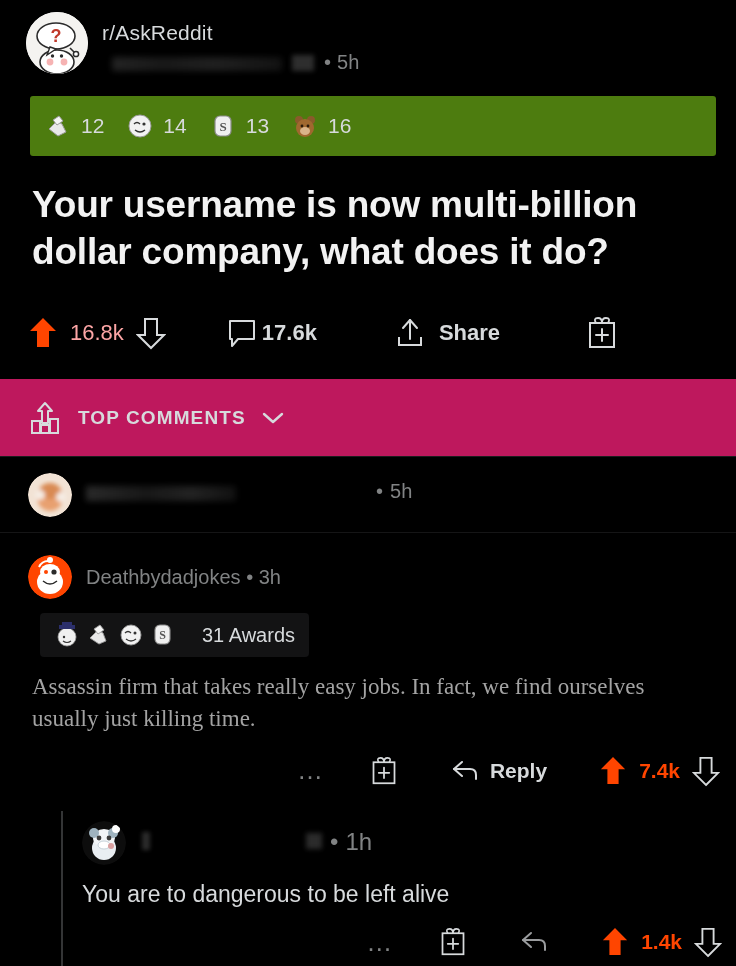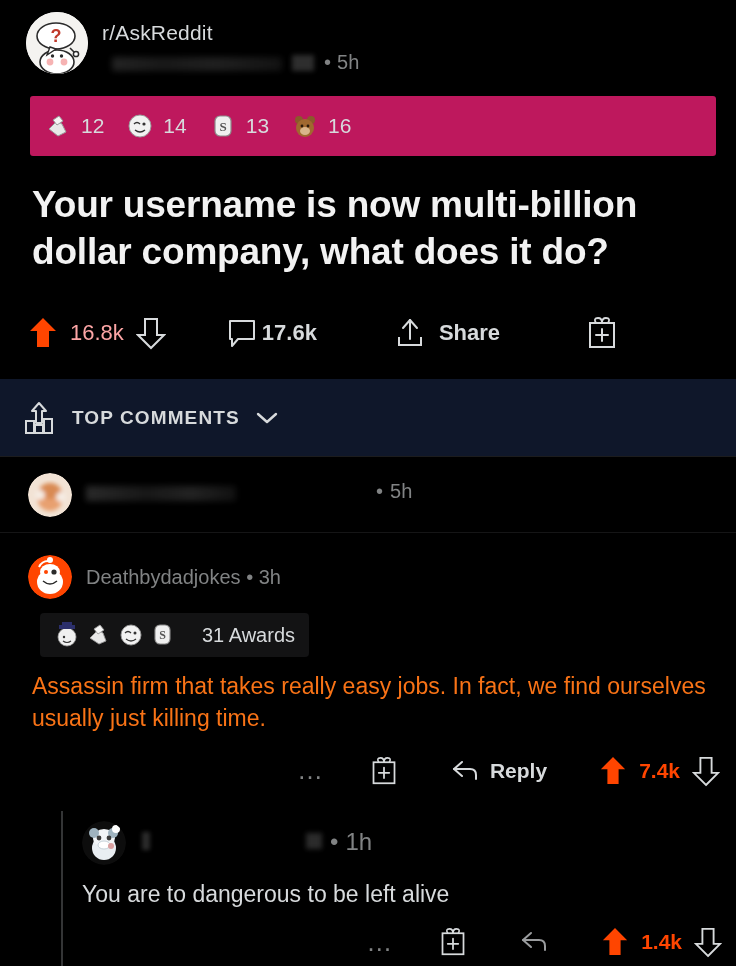--- a/index.html
+++ b/index.html
@@ -29,21 +29,21 @@
   }
   .redacted2 {
     position:absolute; left:190px; top:4px; width:22px; height:16px;
     background:#3a3a3a; filter:blur(2.5px); opacity:.8;
   }
   .post-age { position:absolute; left:222px; top:0; font-size:20px; color:#818384; }
   .post-age .dot { margin-right:6px; }
 
   
   .awards-strip {
-    margin:10px 20px 0 30px; height:60px; background:#be185d;
+    margin:10px 20px 0 30px; height:60px; background:#4d7c0f;
     display:flex; align-items:center; gap:0; padding:0 14px; border-radius:3px;
   }
   .award-item { display:flex; align-items:center; margin-right:22px; }
   .award-count { font-size:21px; color:#d7dadc; margin-left:9px; }
   .award-ico { width:28px; height:28px; flex:none; }
 
   
   .post-title {
     margin:26px 32px 0 32px; font-size:37px; line-height:1.26;
     color:#f2f2f2; font-weight:700; letter-spacing:-.2px;
@@ -56,23 +56,23 @@
   .act { display:flex; align-items:center; }
   .vote-count { font-size:22px; font-weight:400; color:#fca5a5; margin:0 12px; }
   .cmt-count { font-size:22px; font-weight:700; color:#d7dadc; margin-left:4px; }
   .share-label { font-size:22px; font-weight:700; color:#d7dadc; margin-left:14px; }
   .gap-wide { width:60px; }
   .gap-wide2 { width:78px; }
   .gap-wide3 { width:86px; }
 
   
   .sort-bar {
-    margin-top:22px; height:78px; background:#0f172a;
+    margin-top:22px; height:78px; background:#be185d;
     border-bottom:1px solid #1c1c1d;
-    display:flex; align-items:center; padding-left:22px;
+    display:flex; align-items:center; padding-left:28px;
   }
   .sort-label {
     font-size:19px; font-weight:700; letter-spacing:1.1px;
     color:#d7dadc; margin-left:16px;
   }
   .chev { margin-left:14px; }
 
   
   .comment-collapsed {
     height:76px; display:flex; align-items:center; padding-left:28px;
@@ -92,22 +92,22 @@
   .comment { padding:22px 0 0 28px; position:relative; }
   .c-head { display:flex; align-items:center;text-align:right; }
   .c-user { font-size:20px; color:#818384; margin-left:14px; }
   .awards-badge {
     display:inline-flex; align-items:center; background:#131314;
     border-radius:4px; padding:8px 14px; margin:14px 0 0 12px; height:44px;
   }
   .awards-badge .award-ico { width:26px; height:26px; margin-right:6px; }
   .awards-badge-text { font-size:20px; color:#d7dadc; margin-left:20px; }
   .c-body {
-    font-size:23px; line-height:1.38; color:#f97316;
-    margin:14px 4px 0 4px; max-width:680px;
+    font-size:23px; line-height:1.38; color:#a3a3a3;
+    margin:14px 4px 0 4px; max-width:680px;font-family:Liberation Serif, serif;
   }
   .c-actions { display:flex; align-items:center; justify-content:flex-end; margin-top:14px; padding-right:16px; height:44px; }
   .dots { font-size:26px; color:#818384; letter-spacing:3px; line-height:.6; }
   .reply-label { font-size:21px; font-weight:700; color:#d7dadc; margin-left:10px; }
   .c-score { font-size:21px; font-weight:700; color:#ff4500; margin:0 12px; }
   .sp28 { width:44px; } .sp36 { width:52px; }
 
   
   .reply-wrap { margin-top:18px; padding-left:34px; position:relative; }
   .thread-line {

